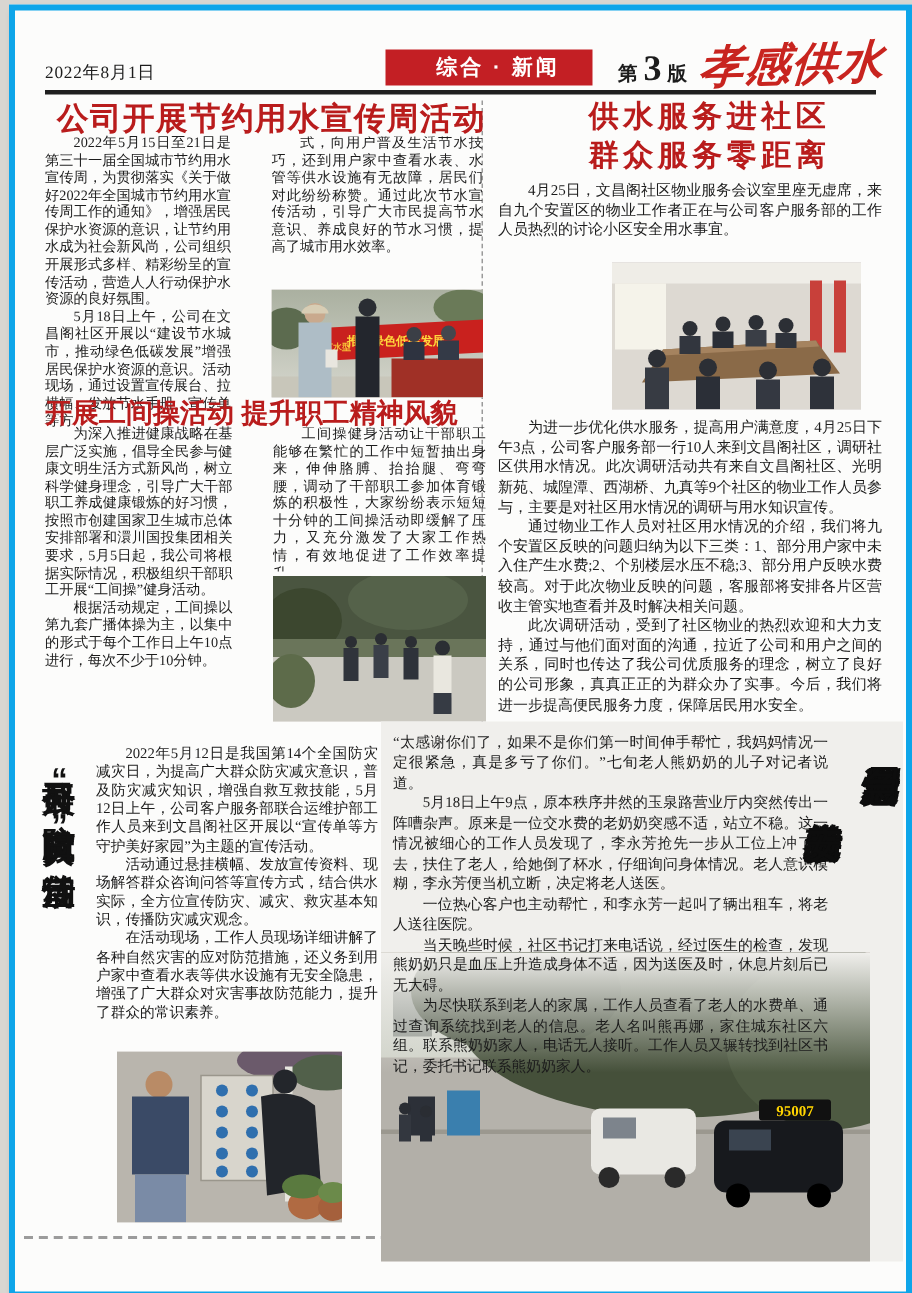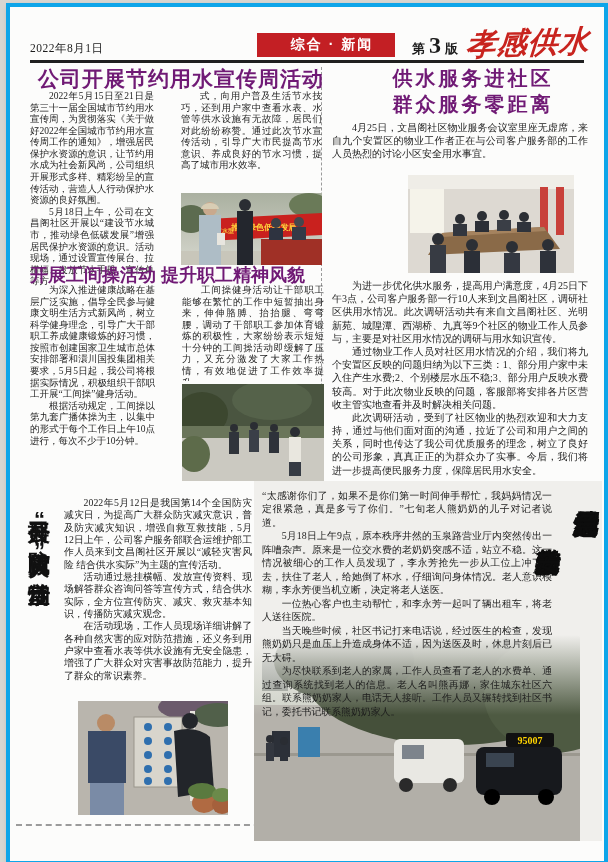--- a/index.html
+++ b/index.html
@@ -27,21 +27,21 @@
   .ed-sm{font-size:13px;font-weight:700;}
   .ed-num{font-size:24px;font-weight:700;font-family:"Liberation Serif",serif;}
   .masthead{
     font-size:30px;font-weight:700;font-style:italic;letter-spacing:1px;
     transform:rotate(-2deg) skewX(-6deg);display:inline-block;margin-left:4px;
   }
   .rule{left:20px;top:53px;width:554px;height:3px;background:#1f1f1f;}
   .vdivider{left:311px;top:60px;height:420px;width:0;border-left:1px dashed #9a9a9a;}
   
   .atitle{
-    font-family:"Liberation Sans","DejaVu Sans",sans-serif;font-weight:700;color:#701a75;
+    font-family:"Liberation Sans","DejaVu Sans",sans-serif;font-weight:700;color:#b91c1c;
     white-space:nowrap;
   }
   .cols{display:flex;gap:27px;}
   .col{width:141px;text-align:justify;font-size:9.5px;line-height:1.22;}
   .col p,.flowtext p{margin:0;text-indent:2em;}
   .cliptext{overflow:hidden;}
   .photo{background:#cfccc5;overflow:hidden;line-height:0;}
   .photo svg{display:block;}
   
   .a3title{left:335px;top:58px;width:256px;text-align:center;font-size:20px;line-height:1.32;letter-spacing:3px;}
@@ -196,21 +196,21 @@
     </svg>
   </div>
   <div class="abs rcolpara" style="left:322px;top:272px;width:256px;">
     <p style="margin:0;text-indent:2em;">为进一步优化供水服务，提高用户满意度，4月25日下午3点，公司客户服务部一行10人来到文昌阁社区，调研社区供用水情况。此次调研活动共有来自文昌阁社区、光明新苑、城隍潭、西湖桥、九真等9个社区的物业工作人员参与，主要是对社区用水情况的调研与用水知识宣传。</p>
     <p style="margin:0;text-indent:2em;">通过物业工作人员对社区用水情况的介绍，我们将九个安置区反映的问题归纳为以下三类：1、部分用户家中未入住产生水费;2、个别楼层水压不稳;3、部分用户反映水费较高。对于此次物业反映的问题，客服部将安排各片区营收主管实地查看并及时解决相关问题。</p>
     <p style="margin:0;text-indent:2em;">此次调研活动，受到了社区物业的热烈欢迎和大力支持，通过与他们面对面的沟通，拉近了公司和用户之间的关系，同时也传达了我公司优质服务的理念，树立了良好的公司形象，真真正正的为群众办了实事。今后，我们将进一步提高便民服务力度，保障居民用水安全。</p>
   </div>
 
   <div class="abs vtitle1">公司开展“防灾减灾日”宣传活动</div>
   <div class="abs dltext">
-    <p style="margin:0;text-indent:2em;">2022年5月12日是我国第14个全国防灾减灾日，为提高广大群众防灾减灾意识，普及防灾减灾知识，增强自救互救技能，5月12日上午，公司客户服务部联合运维护部工作人员来到文昌阁社区开展以“减轻灾害风险 结合供水实际”为主题的宣传活动。</p>
+    <p style="margin:0;text-indent:2em;">2022年5月12日是我国第14个全国防灾减灾日，为提高广大群众防灾减灾意识，普及防灾减灾知识，增强自救互救技能，5月12日上午，公司客户服务部联合运维护部工作人员来到文昌阁社区开展以“宣传单等方 守护美好家园”为主题的宣传活动。</p>
     <p style="margin:0;text-indent:2em;">活动通过悬挂横幅、发放宣传资料、现场解答群众咨询问答等宣传方式，结合供水实际，全方位宣传防灾、减灾、救灾基本知识，传播防灾减灾观念。</p>
     <p style="margin:0;text-indent:2em;">在活动现场，工作人员现场详细讲解了各种自然灾害的应对防范措施，还义务到用户家中查看水表等供水设施有无安全隐患，增强了广大群众对灾害事故防范能力，提升了群众的常识素养。</p>
   </div>
   <div class="abs photo" style="left:68px;top:694px;width:150px;height:114px;">
     <svg width="150" height="114" viewBox="0 0 150 114" xmlns="http://www.w3.org/2000/svg">
       <rect width="150" height="114" fill="#b9b5ad"></rect>
       <ellipse cx="120" cy="6" rx="40" ry="14" fill="#6b5a6b"></ellipse>
       <ellipse cx="140" cy="14" rx="24" ry="12" fill="#51604a"></ellipse>
       <rect x="56" y="16" width="48" height="70" fill="#d8d5cc" stroke="#9a968c"></rect>
       <g fill="#2f6fae">

